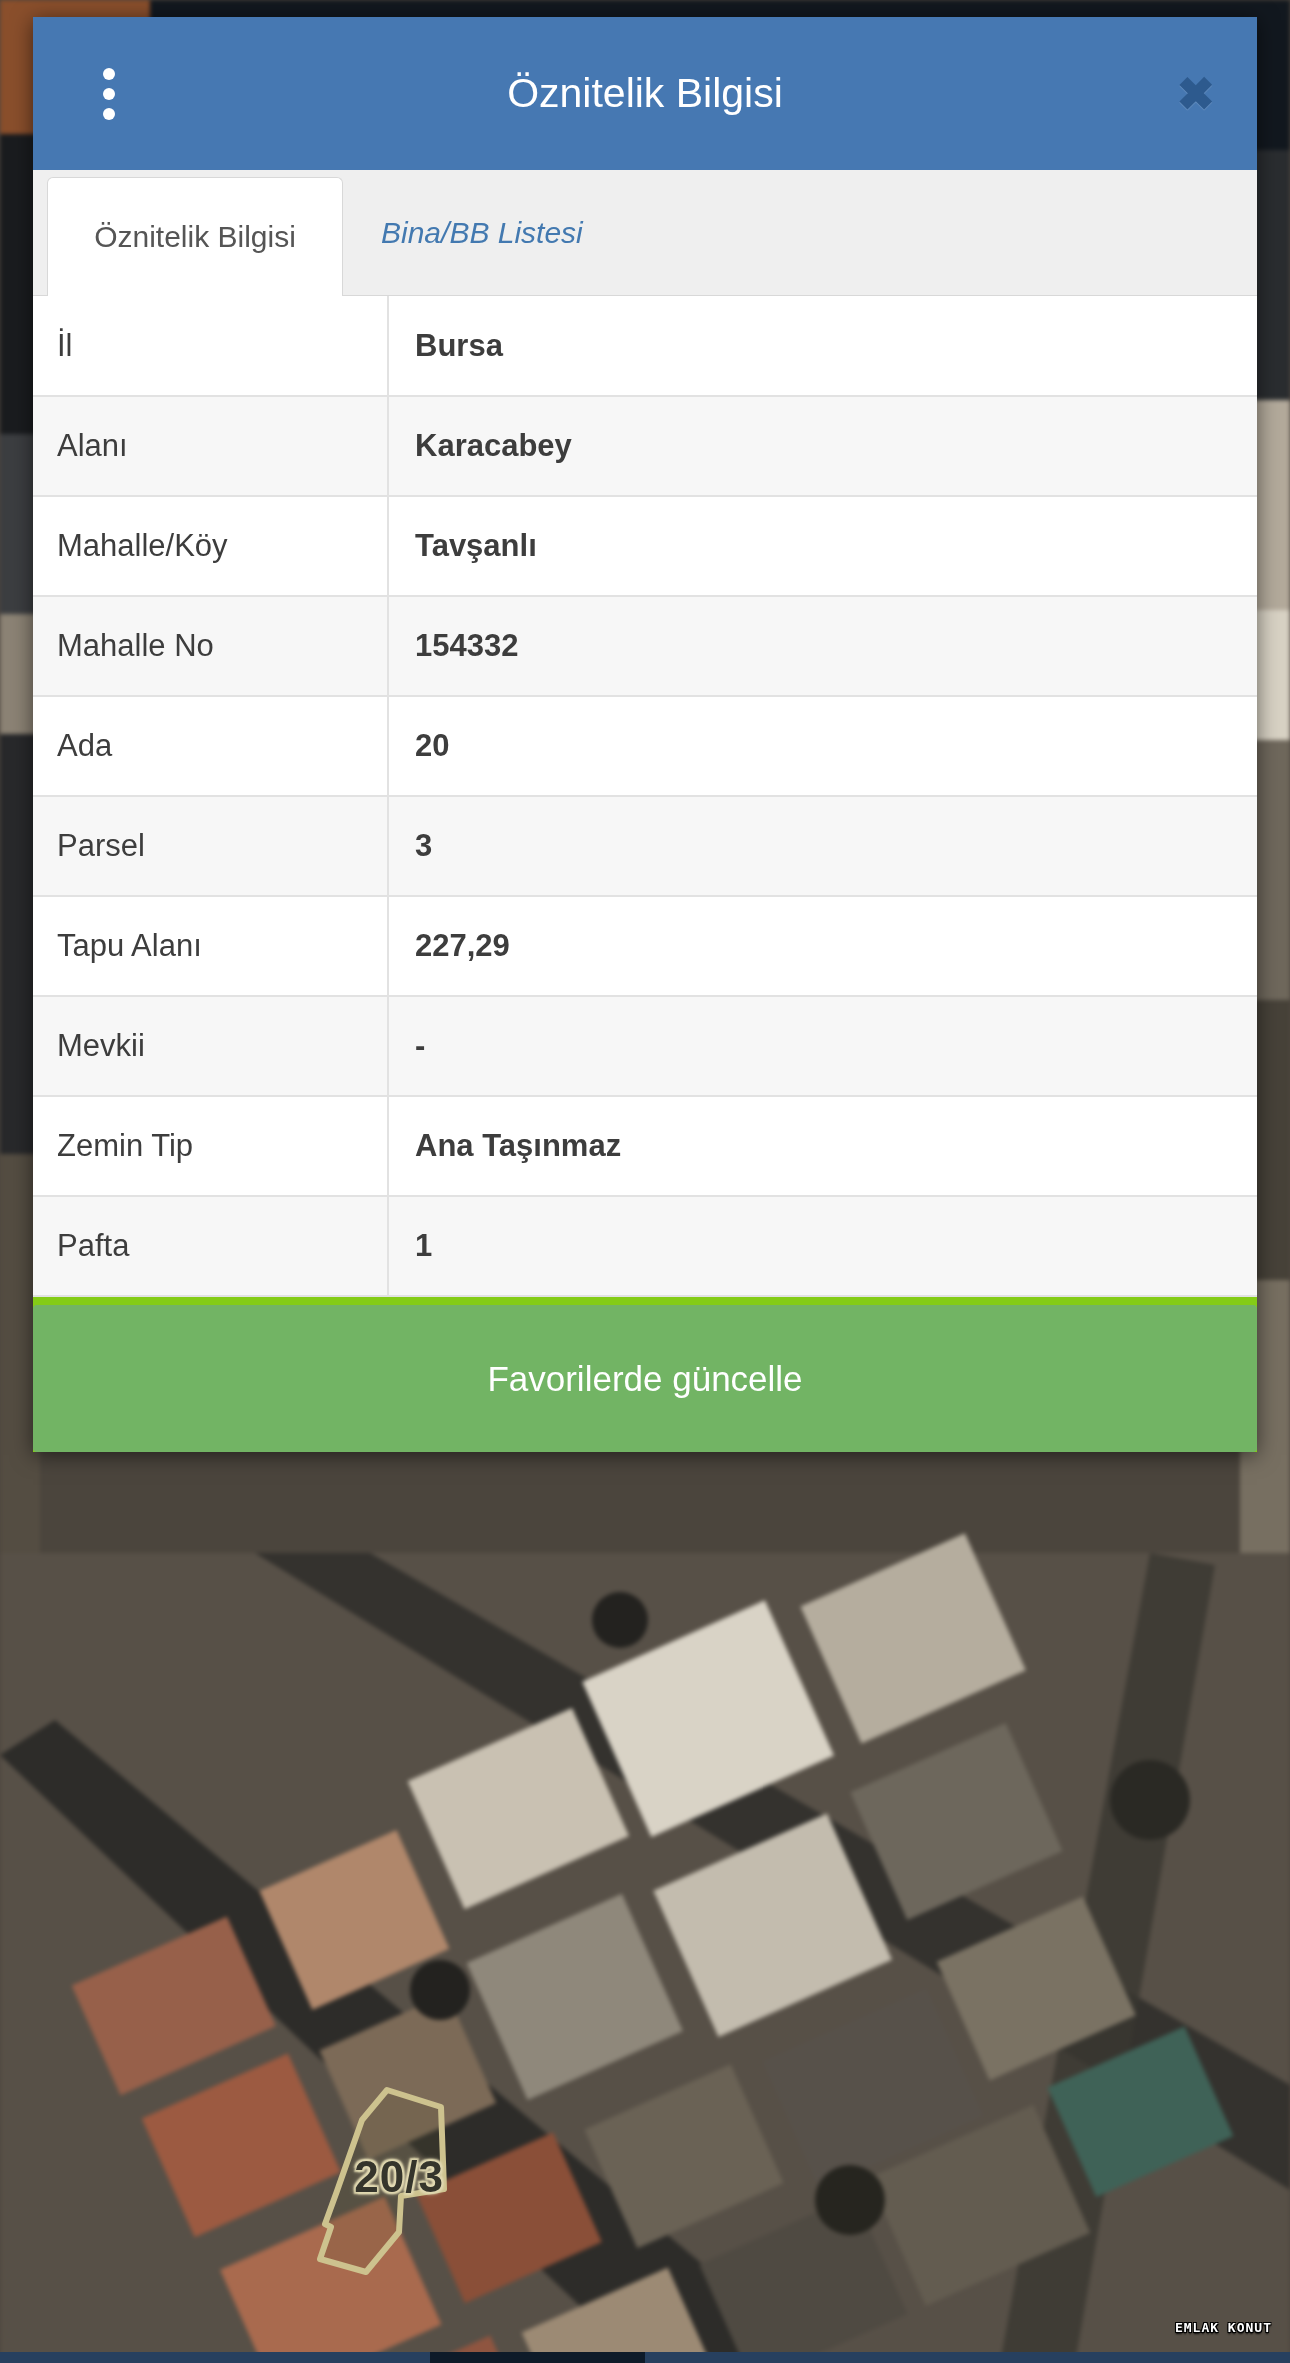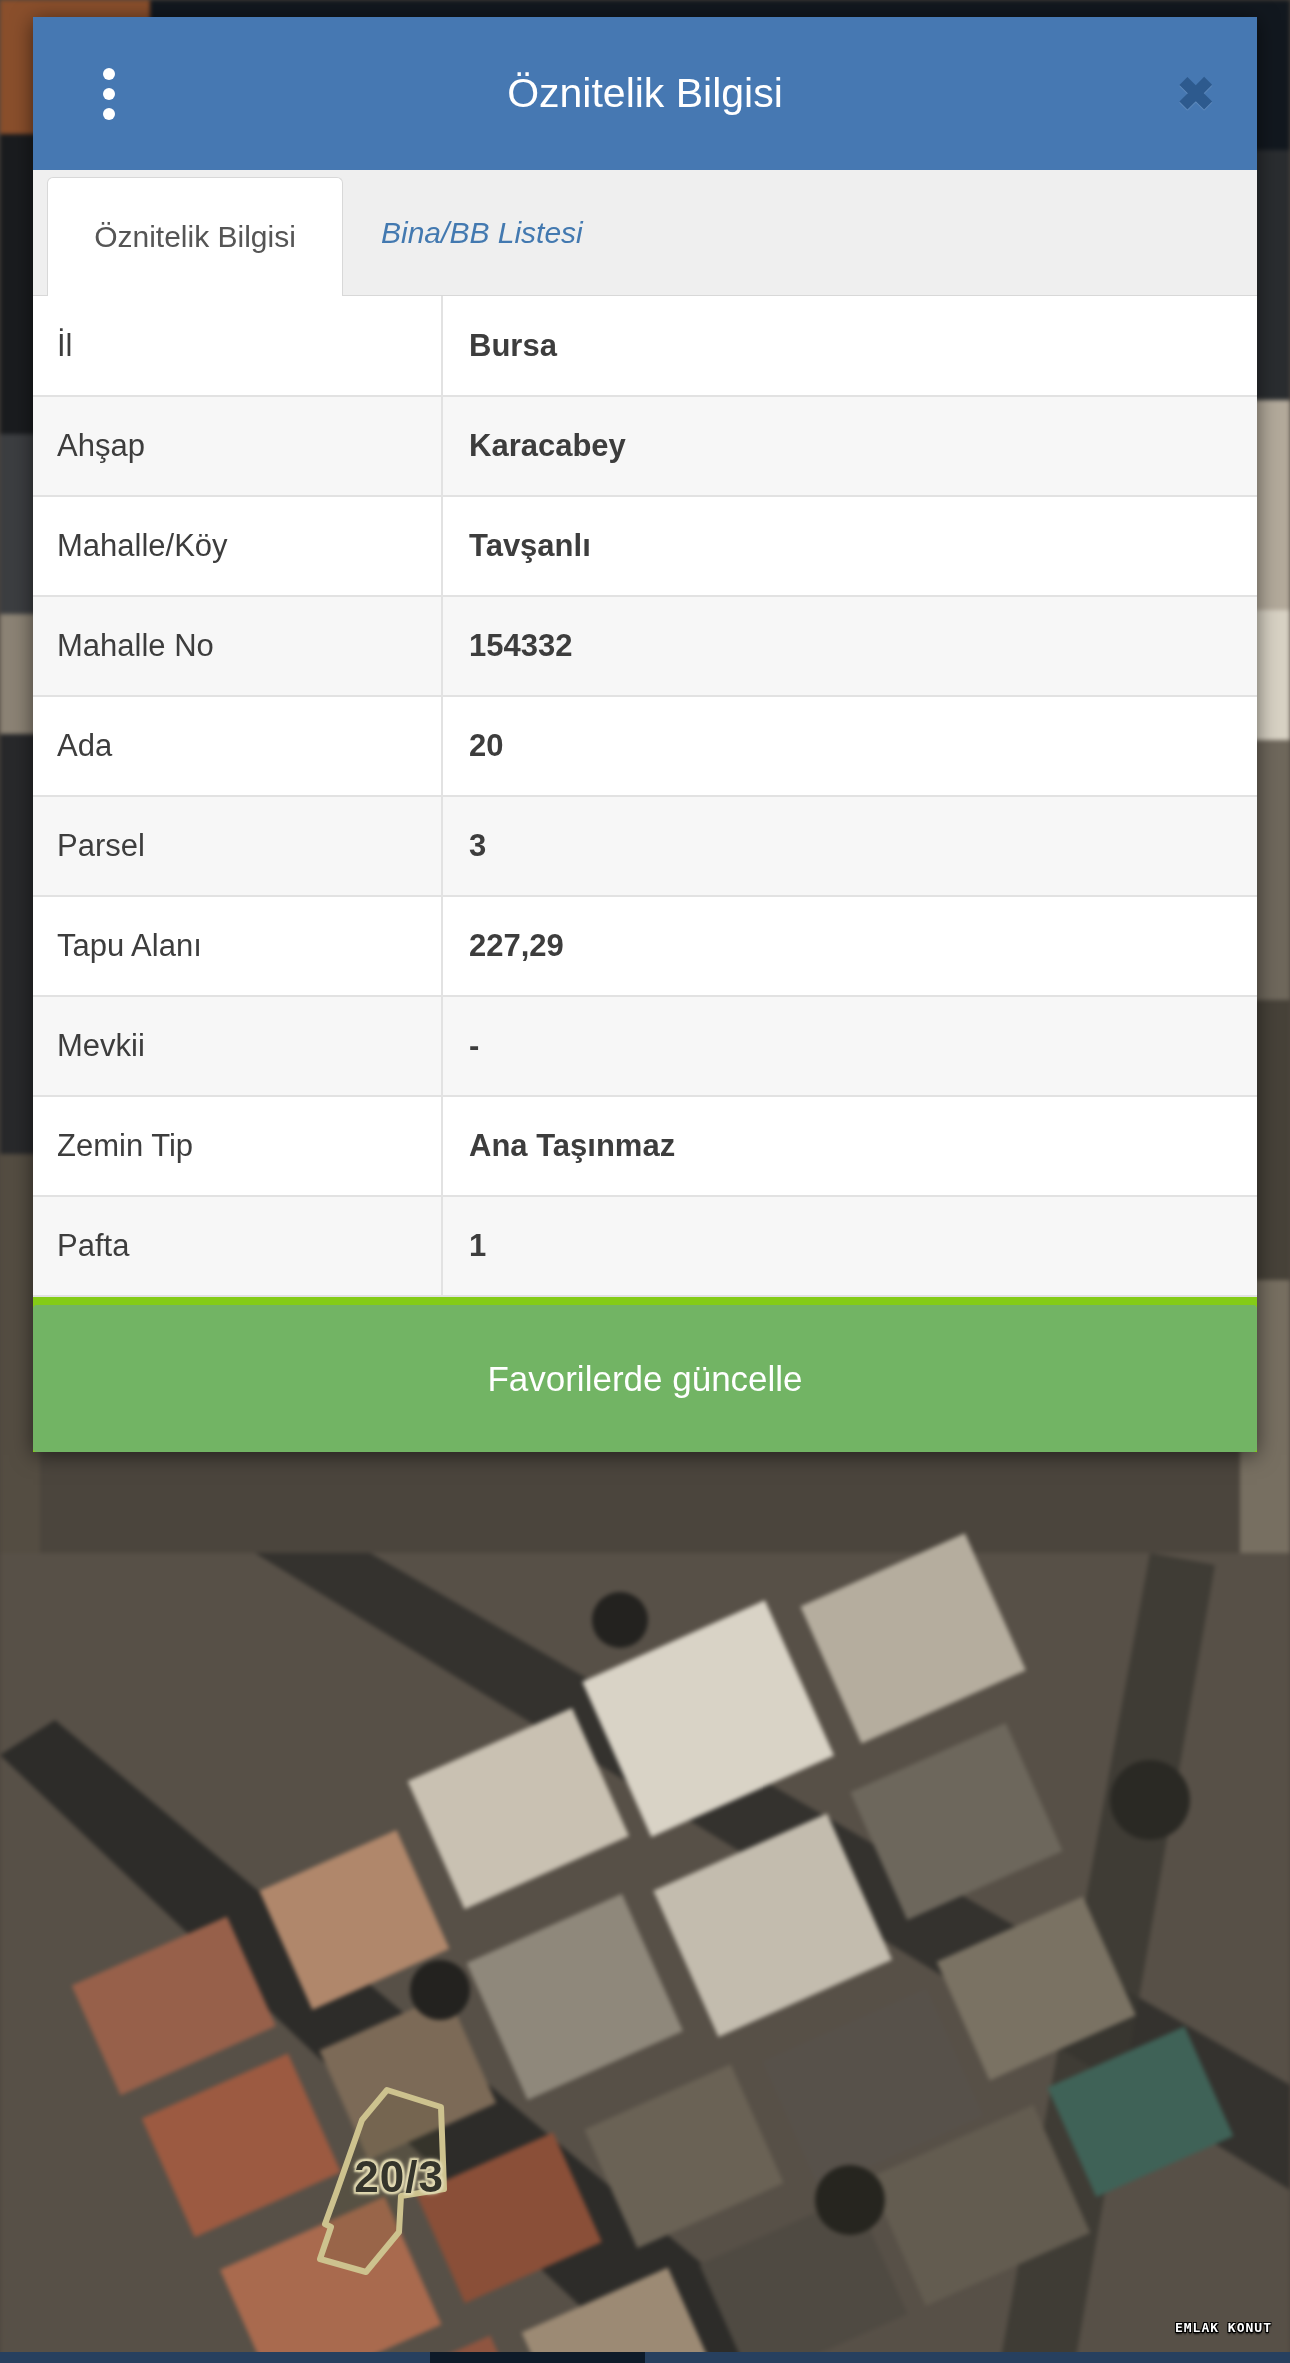--- a/index.html
+++ b/index.html
@@ -63,21 +63,21 @@
     border:1px solid #d8d8d8;border-bottom:none;border-radius:6px 6px 0 0;
     display:flex;align-items:center;justify-content:center;
     font-size:30px;color:#555;cursor:pointer;z-index:2;
   }
   .tab-inactive{
     display:flex;align-items:center;padding:0 0 0 38px;
     color:var(--link-blue);font-size:30px;cursor:pointer;font-style:italic;
   }
   table{width:100%;border-collapse:collapse;table-layout:fixed;flex:0 0 auto;}
   td{height:100px;font-size:31px;color:#3d3d3d;border-bottom:2px solid #e2e2e2;background:#fff;vertical-align:middle;}
-  td.lbl{width:409px;padding-left:24px;border-right:2px solid #e2e2e2;}
+  td.lbl{width:355px;padding-left:24px;border-right:2px solid #e2e2e2;}
   td.val{padding-left:26px;white-space:nowrap;overflow:hidden;font-weight:bold;}
   tr:nth-child(even) td{background:#f7f7f7;}
   .fav-btn{
     margin-top:8px;height:147px;background:var(--button-green);color:#fff;
     font-size:35px;display:flex;align-items:center;justify-content:center;
     border-radius:4px;cursor:pointer;flex:0 0 auto;
   }
 </style>
 </head>
 <body>
@@ -162,21 +162,21 @@
 
   <table>
     <tbody>
 
         <tr>
           <td class="lbl">İl</td>
           <td class="val">Bursa</td>
         </tr>
 
         <tr>
-          <td class="lbl">Ahşap</td>
+          <td class="lbl">Alanı</td>
           <td class="val">Karacabey</td>
         </tr>
 
         <tr>
           <td class="lbl">Mahalle/Köy</td>
           <td class="val">Tavşanlı</td>
         </tr>
 
         <tr>
           <td class="lbl">Mahalle No</td>

